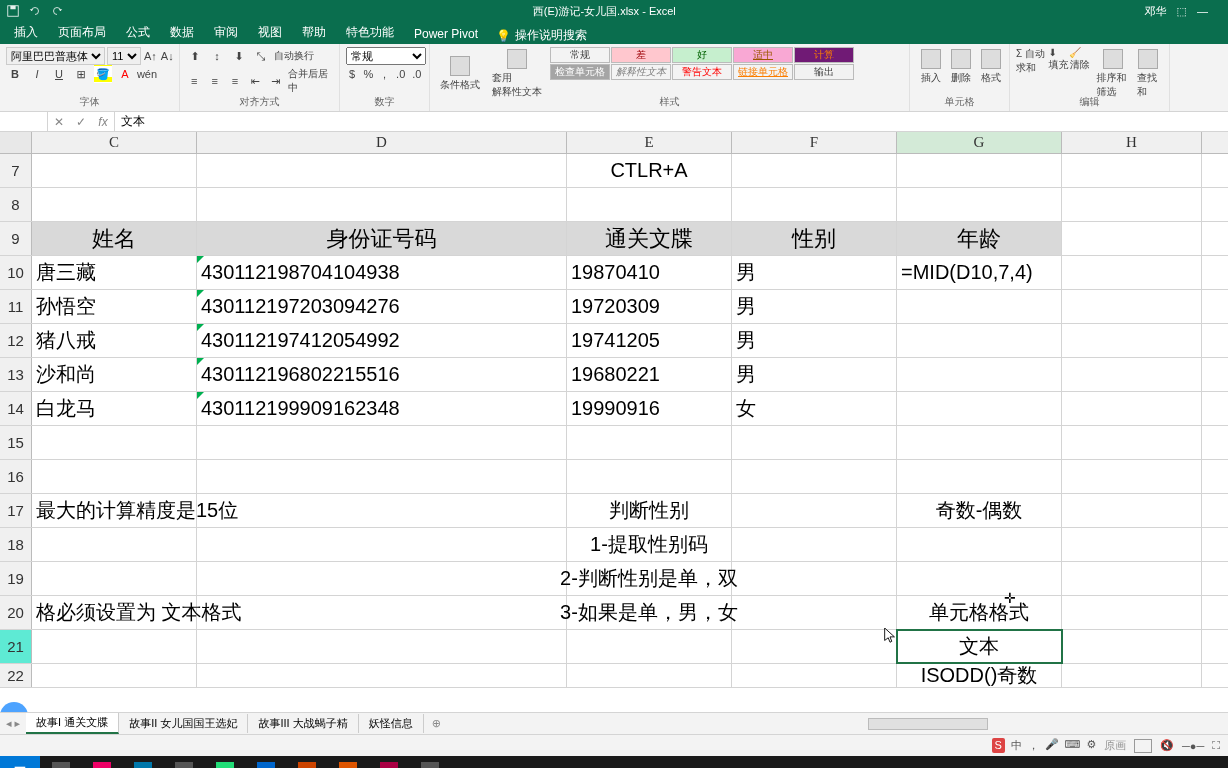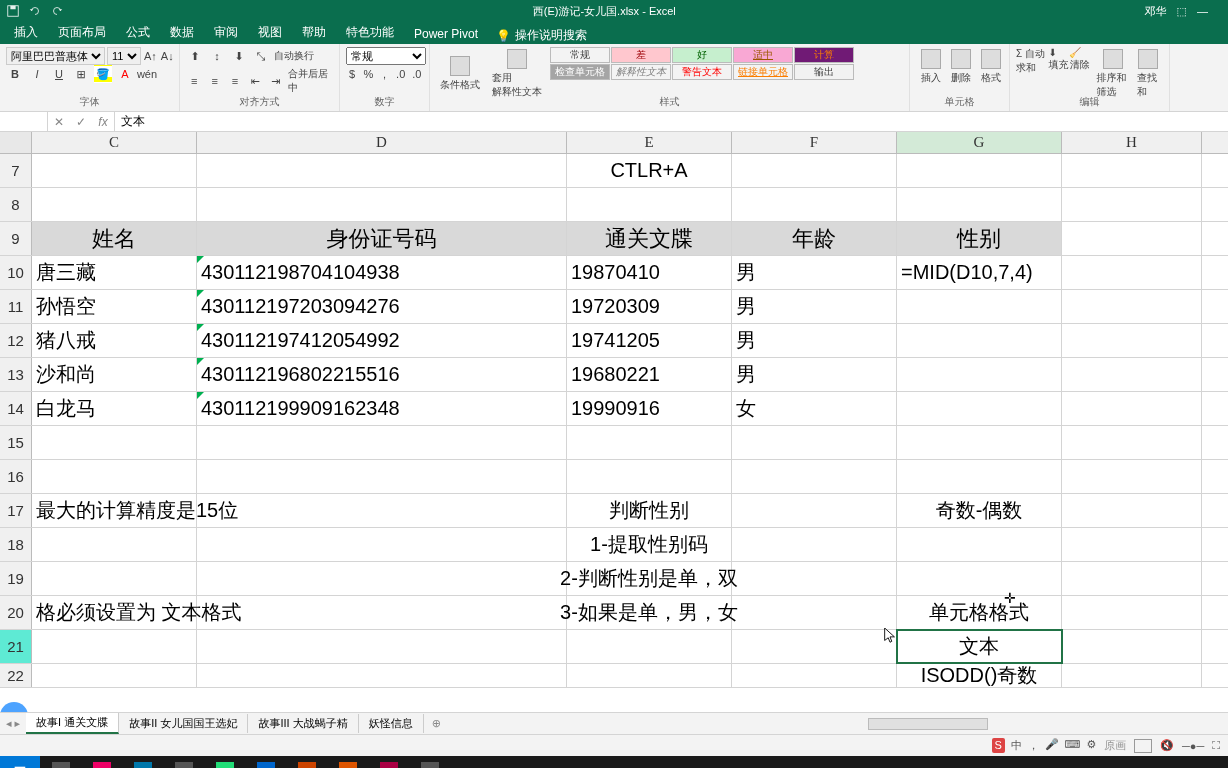--- a/index.html
+++ b/index.html
@@ -298,22 +298,22 @@
         <div class="cell col-E"></div>
         <div class="cell col-F"></div>
         <div class="cell col-G"></div>
         <div class="cell col-H"></div>
     </div>
     <div class="row">
         <div class="row-head">9</div>
       <div class="cell col-C header-cell">姓名</div>
       <div class="cell col-D header-cell">身份证号码</div>
       <div class="cell col-E header-cell">通关文牒</div>
+      <div class="cell col-F header-cell">性别</div>
       <div class="cell col-G header-cell">年龄</div>
-      <div class="cell col-F header-cell">性别</div>
       <div class="cell col-H"></div>
     </div>
     <div class="row">
         <div class="row-head">10</div>
       <div class="cell col-C">唐三藏</div>
       <div class="cell col-D">
           <span class="green-tri"></span>
           <span>430112198704104938</span>
         </div>
       <div class="cell col-E">19870410</div>

